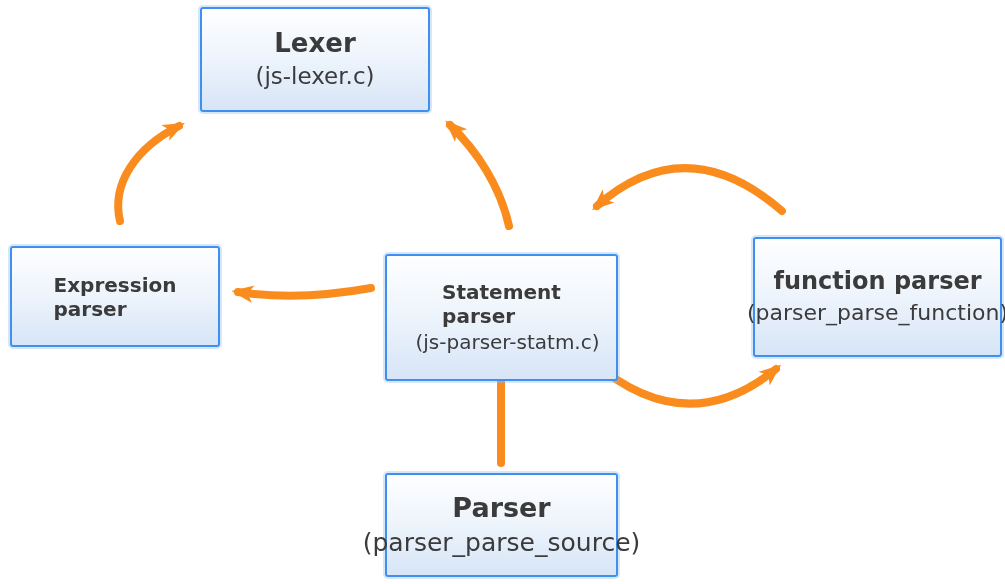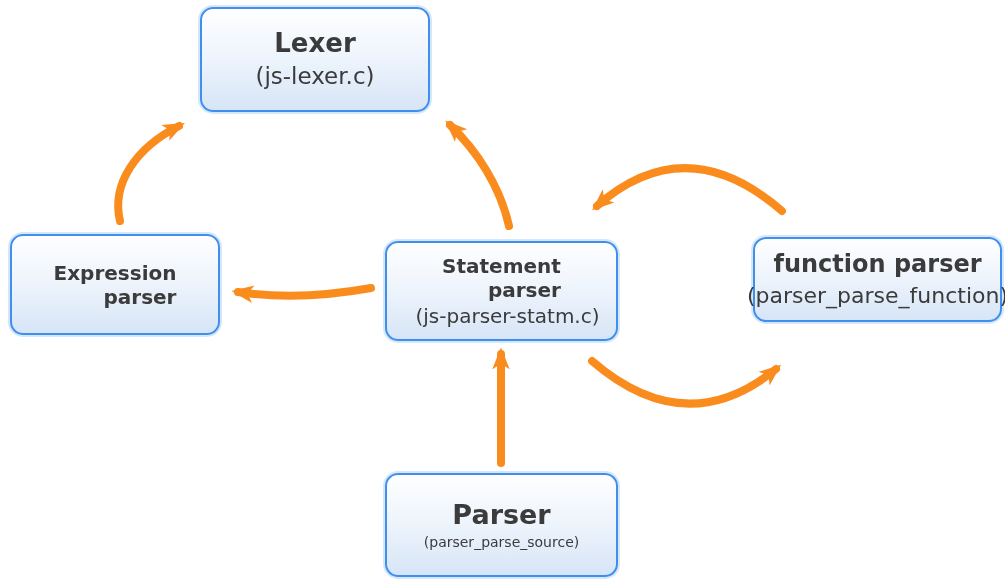--- a/index.html
+++ b/index.html
@@ -29,63 +29,63 @@
   .edge {
     fill: none;
     stroke: var(--arrow, #FA8C1E);
     stroke-width: 8;
     stroke-linecap: round;
   }
   .arrowhead-shape { fill: var(--arrow, #FA8C1E); }
   .node {
     position: absolute;
     border: 2px solid var(--box-border, #3F8FEF);
-    border-radius: 13px;
+    border-radius: 3px;
     background: linear-gradient(180deg,
       var(--box-fill-top, #FEFEFF) 0%,
       #EFF5FC 45%,
       var(--box-fill-bottom, #D7E5F7) 100%);
     box-shadow: 0 0 0 2px rgba(140, 185, 240, 0.35);
     display: flex;
     flex-direction: column;
     align-items: center;
     justify-content: center;
-    text-align: right;
+    text-align: left;
     color: var(--text, #3B3B3B);
   }
   .node-title {
     font-weight: 700;
     white-space: pre-line;
     line-height: 1.2;
   }
   .node-sub {
     font-weight: 400;
     white-space: nowrap;
     line-height: 1.25;
   }
   
   .node-lexer      { left: 200px; top: 7px;   width: 230px; height: 105px; }
   .node-lexer      .node-title { font-size: 26px; }
   .node-lexer      .node-sub   { font-size: 23px; margin-top: 3px; }
 
-  .node-expression { left: 10px;  top: 234px; width: 210px; height: 101px; }
+  .node-expression { left: 10px;  top: 246px; width: 210px; height: 101px; }
   .node-expression .node-title { font-size: 20px; }
   .node-expression .node-sub   { font-size: 19px; margin-top: 2px; }
 
-  .node-statement  { left: 385px; top: 241px; width: 233px; height: 100px; }
+  .node-statement  { left: 385px; top: 254px; width: 233px; height: 127px; }
   .node-statement  .node-title { font-size: 20px; }
   .node-statement  .node-sub   { font-size: 20px; margin-top: 2px; margin-left: 12px; }
 
-  .node-function   { left: 753px; top: 237px; width: 249px; height: 85px; }
+  .node-function   { left: 753px; top: 237px; width: 249px; height: 120px; }
   .node-function   .node-title { font-size: 24px; }
   .node-function   .node-sub   { font-size: 22px; margin-top: 3px; }
 
   .node-parser     { left: 385px; top: 473px; width: 233px; height: 104px; }
   .node-parser     .node-title { font-size: 27px; }
-  .node-parser     .node-sub   { font-size: 14px; margin-top: 3px; }
+  .node-parser     .node-sub   { font-size: 25px; margin-top: 3px; }
 </style>
 </head>
 <body>
 
 <div class="canvas">
 
   <svg class="edges-layer" viewBox="0 0 1005 584" xmlns="http://www.w3.org/2000/svg" aria-hidden="true">
     <defs>
       <marker id="ah" viewBox="0 0 10 8" refX="7" refY="4" markerWidth="22" markerHeight="20" markerUnits="userSpaceOnUse" orient="auto">
         <path class="arrowhead-shape" d="M0,0 L10,4 L0,8 L2.6,4 Z"></path>

